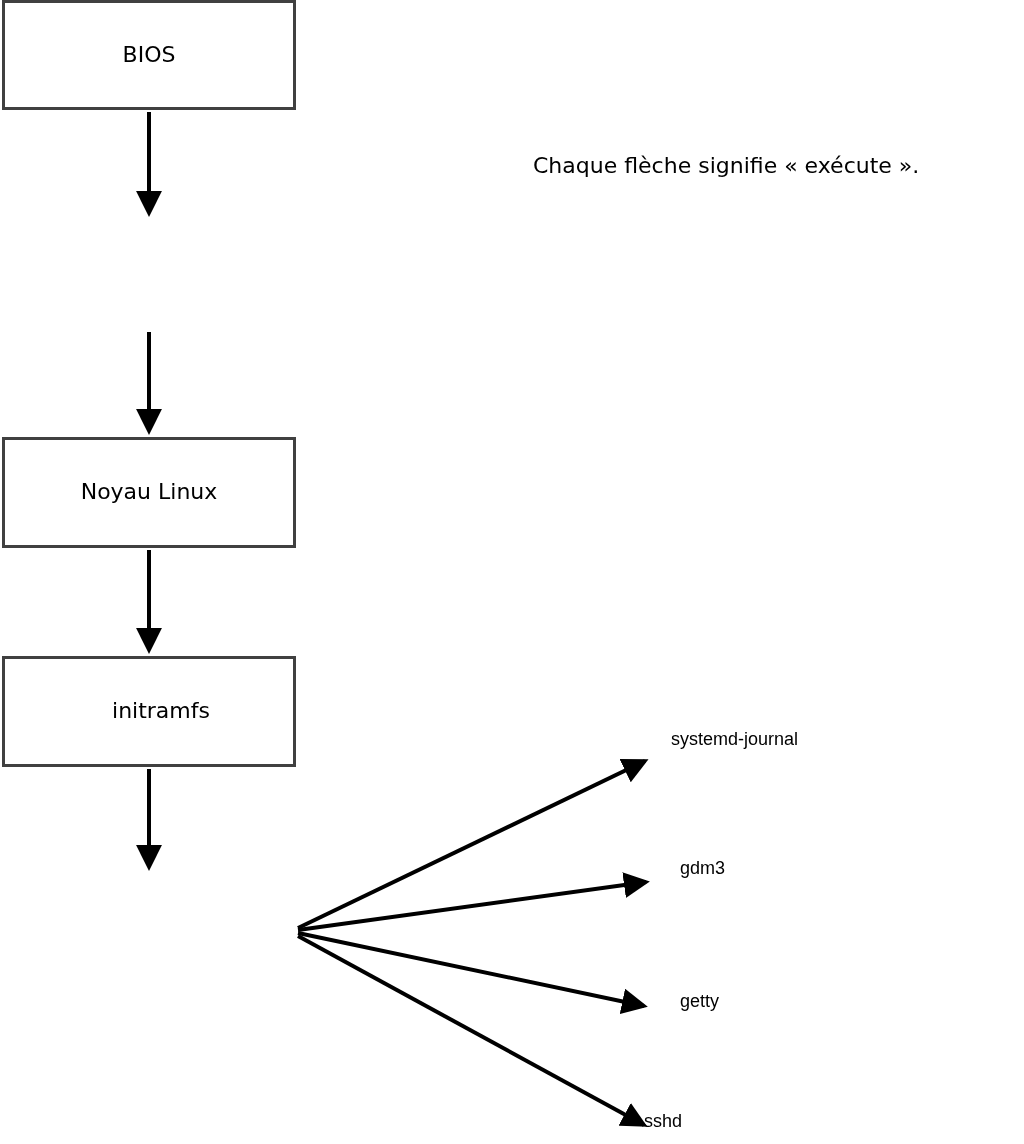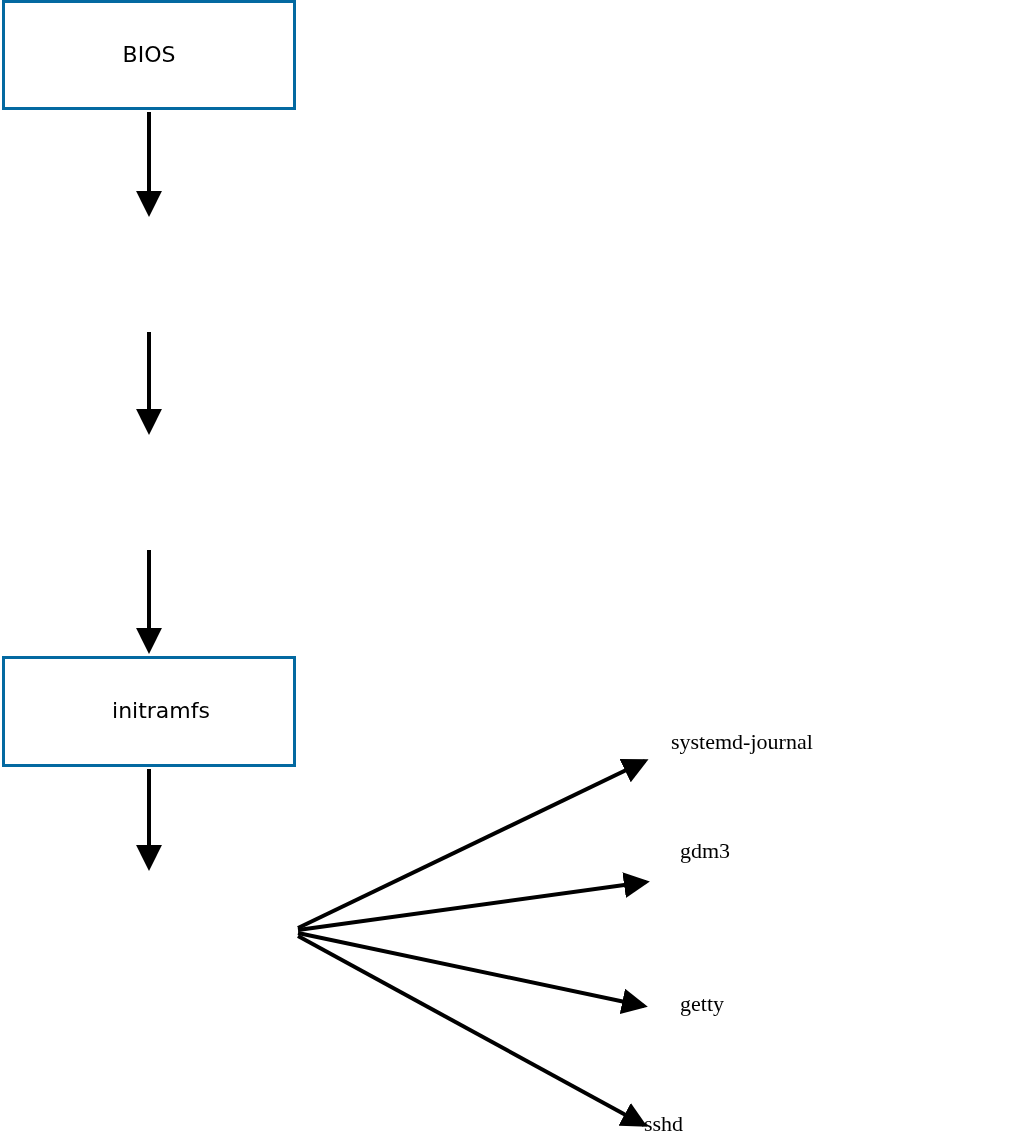--- a/index.html
+++ b/index.html
@@ -25,21 +25,21 @@
   }
   .arrows line {
     stroke: #000000;
     stroke-width: 4;
   }
   .box {
     position: absolute;
     left: 2px;
     width: 294px;
     box-sizing: border-box;
-    border: 3px solid #0369a1;
+    border: 3px solid #404040;
     background: #ffffff;
     display: flex;
     align-items: center;
     justify-content: center;
     font-size: 22px;
     line-height: 1.55;
   }
   .box-label {
     white-space: pre-line;
     text-align: left;
@@ -51,26 +51,26 @@
   .b5 { top: 875px; height: 112px; }
   .annotation {
     position: absolute;
     left: 533px;
     top: 153px;
     font-size: 22px;
     white-space: nowrap;
   }
   .target-label {
     position: absolute;
-    font-family: Liberation Serif, serif;
-    font-size: 22px;
+    font-family: Liberation Sans, sans-serif;
+    font-size: 18px;
     white-space: nowrap;
   }
   .t1 { left: 671px; top: 729px; }
-  .t2 { left: 680px; top: 838px; }
+  .t2 { left: 680px; top: 858px; }
   .t3 { left: 680px; top: 991px; }
   .t4 { left: 644px; top: 1111px; }
 </style>
 </head>
 <body>
 
 <div class="canvas">
 
   <svg class="arrows" viewBox="0 0 1024 1144" xmlns="http://www.w3.org/2000/svg">
     <defs>
@@ -88,25 +88,29 @@
     <line x1="298" y1="930" x2="646" y2="882" marker-end="url(#arrowhead)"></line>
     <line x1="298" y1="933" x2="644" y2="1006" marker-end="url(#arrowhead)"></line>
     <line x1="298" y1="936" x2="644" y2="1125" marker-end="url(#arrowhead)"></line>
   </svg>
 
   <div class="box b1">
     <span class="box-label">BIOS</span>
   </div>
 
 
+  <div class="box b3">
+    <span class="box-label">Noyau Linux</span>
+  </div>
 
   <div class="box b4">
     <span class="box-label">initramfs</span>
   </div>
 
 
+  <div class="annotation">Chaque flèche signifie « exécute ».</div>
 
   <div class="target-label t1">systemd-journal</div>
   <div class="target-label t2">gdm3</div>
   <div class="target-label t3">getty</div>
   <div class="target-label t4">sshd</div>
 
 </div>
 
 </body></html>

